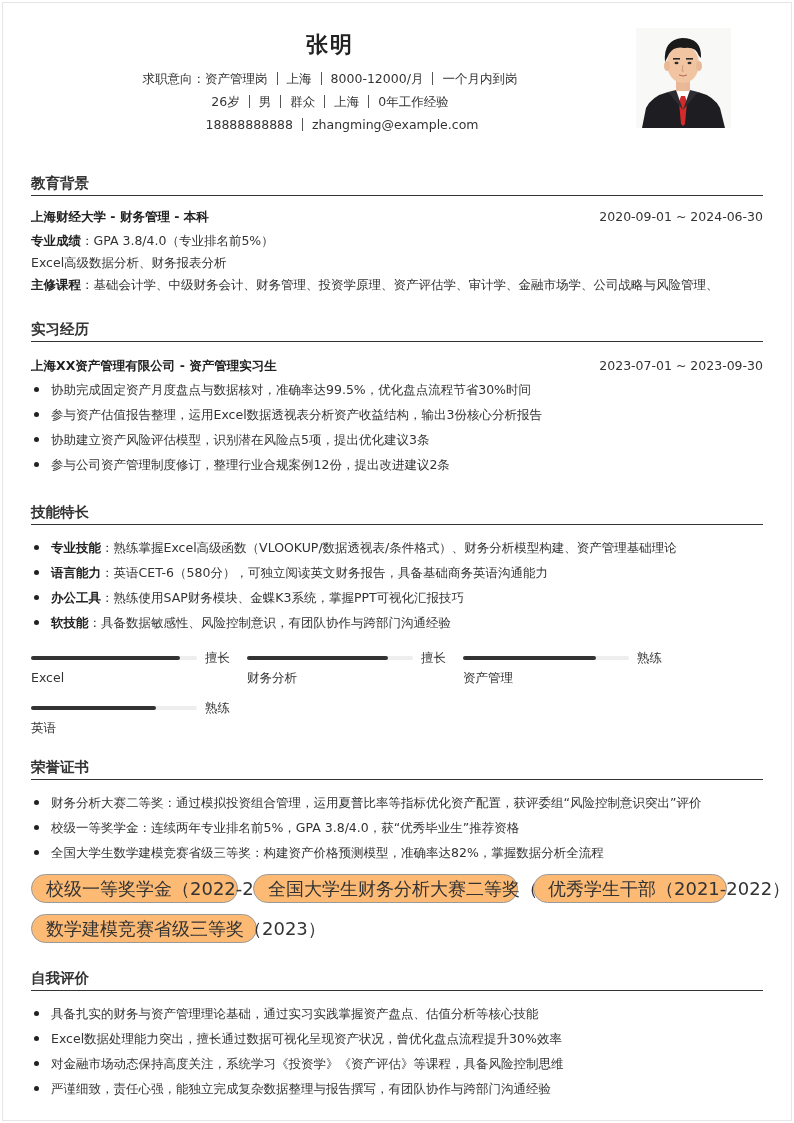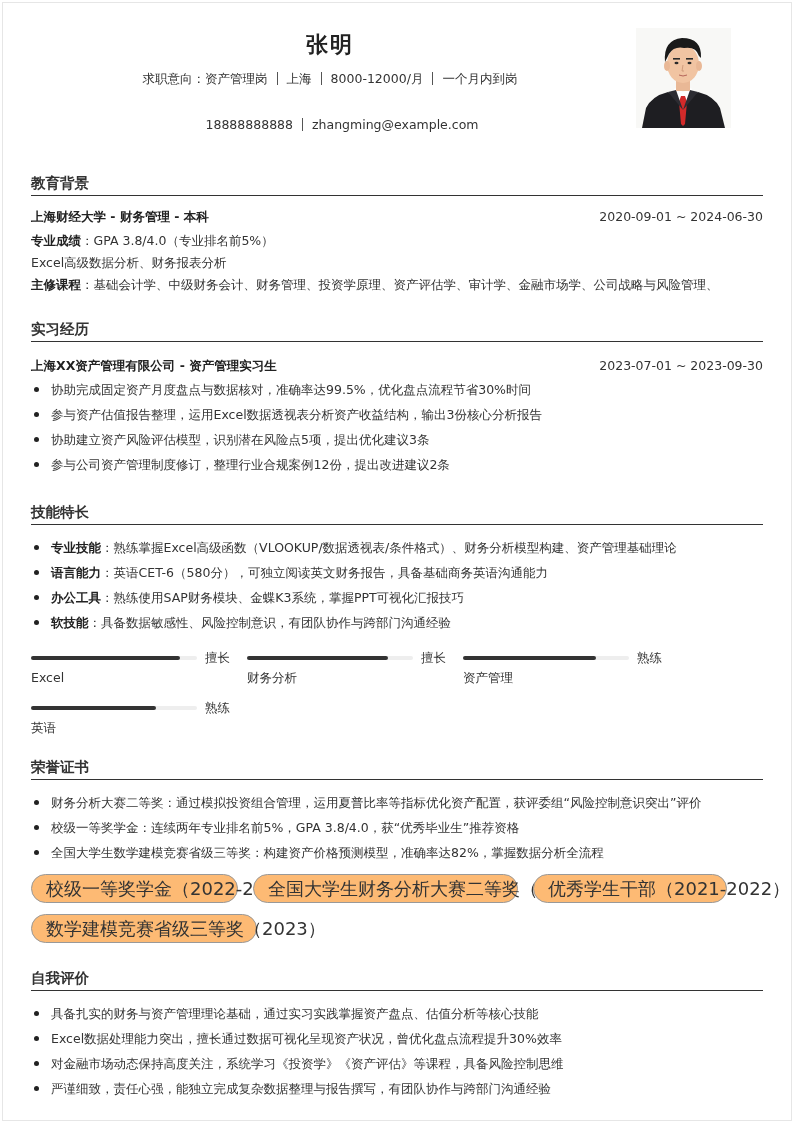--- a/index.html
+++ b/index.html
@@ -150,20 +150,23 @@
 
 <div class="page"></div>
 
 <div class="header">
   <div class="name">张明</div>
 
   <div class="info-line line1">
     <span>求职意向：资产管理岗</span><span class="sep"></span><span>上海</span><span class="sep"></span><span>8000-12000/月</span><span class="sep"></span><span>一个月内到岗</span>
   </div>
 
+  <div class="info-line line2">
+    <span>26岁</span><span class="sep"></span><span>男</span><span class="sep"></span><span>群众</span><span class="sep"></span><span>上海</span><span class="sep"></span><span>0年工作经验</span>
+  </div>
 
   <div class="info-line line3">
     <span>18888888888</span><span class="sep"></span><span>zhangming@example.com</span>
   </div>
 
   <div class="photo" title="证件照-男性西装红领带">
     <svg width="95" height="100" viewBox="0 0 95 100">
       <rect width="95" height="100" fill="#f8f8f6"></rect>
 
       <path d="M6 100 L10 80 Q16 68 32 64 L47 74 L62 64 Q78 68 84 80 L89 100 Z" fill="#1e1e22"></path>

